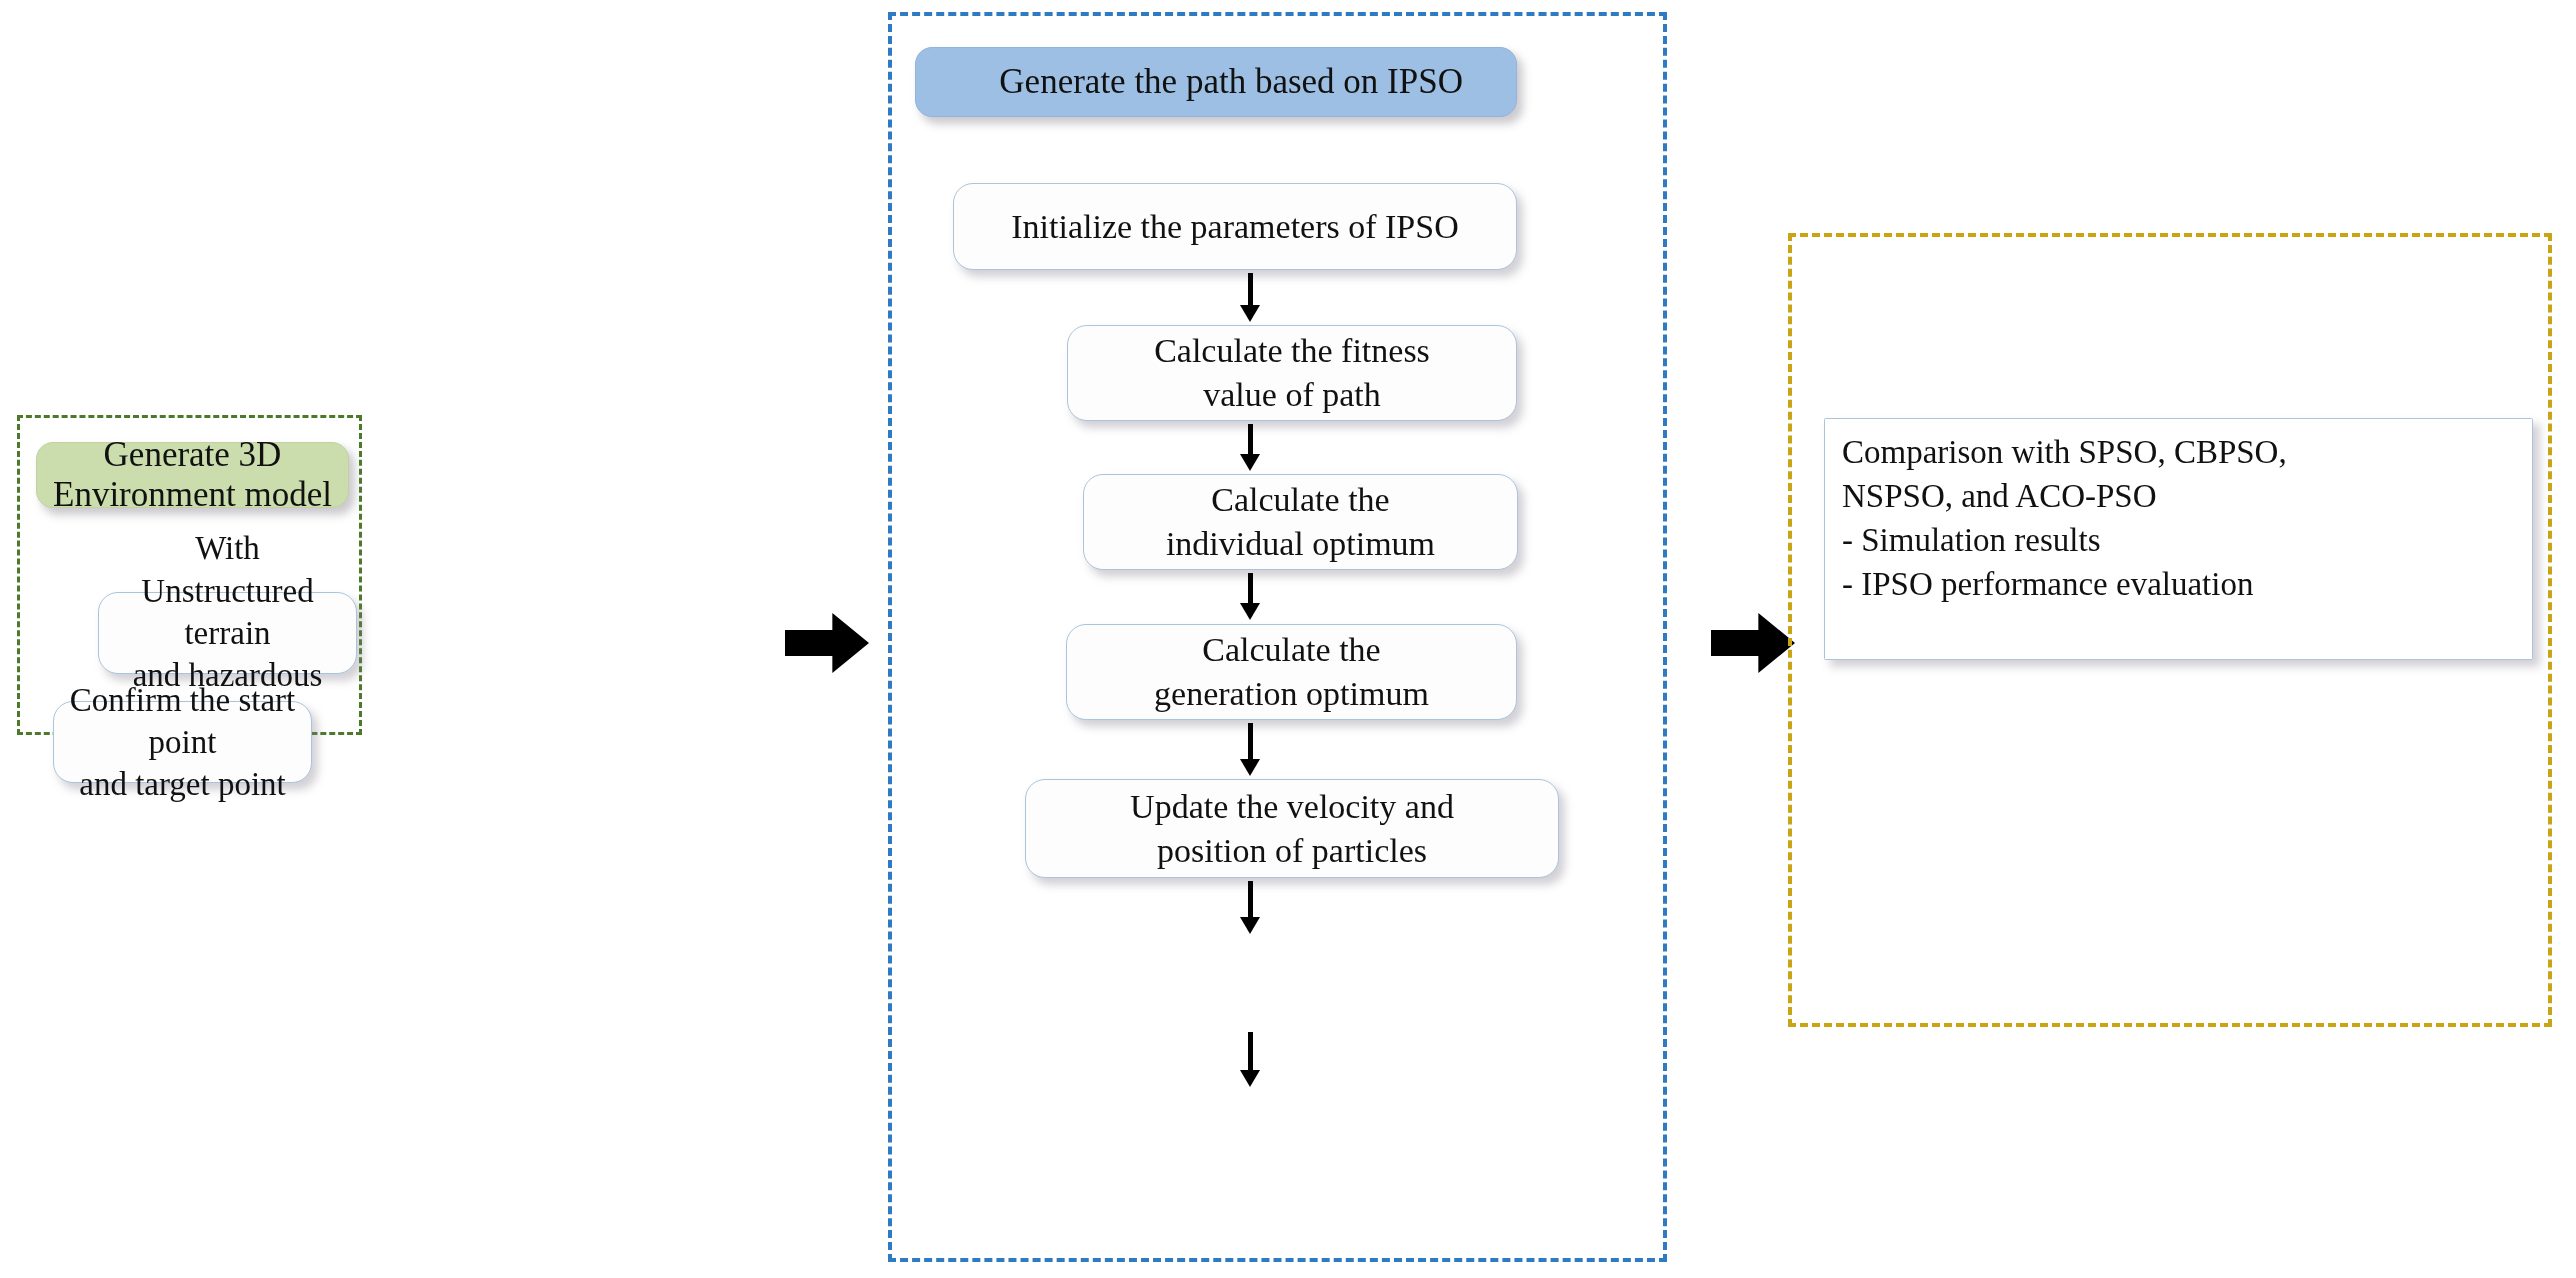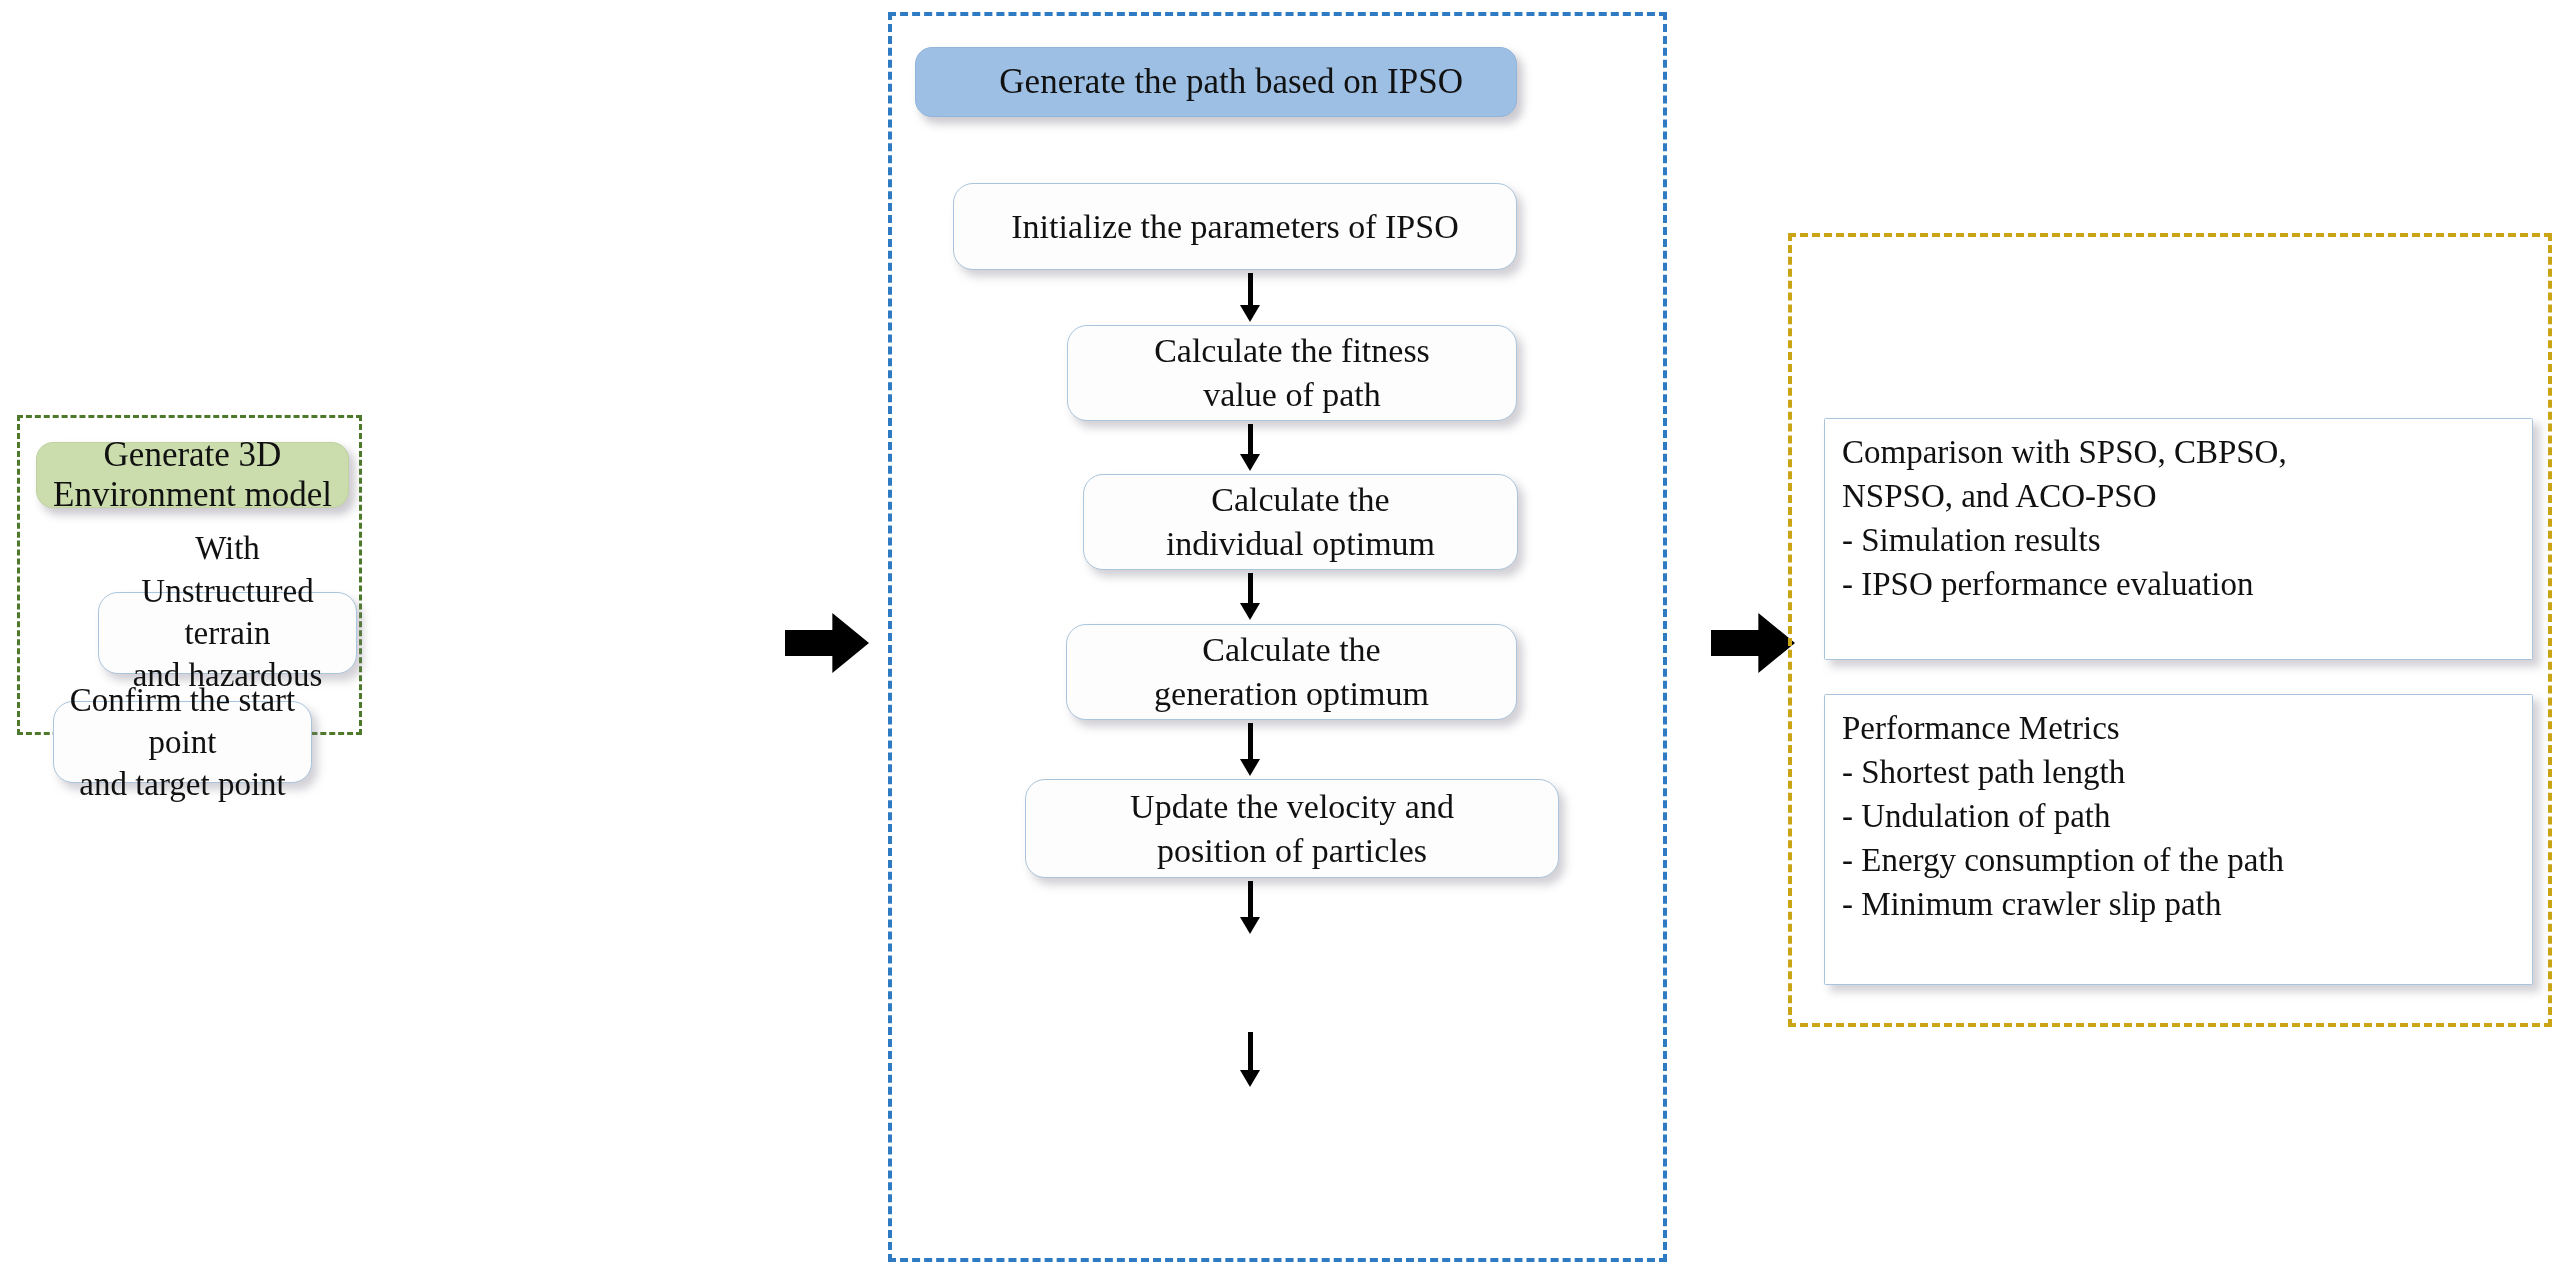--- a/index.html
+++ b/index.html
@@ -206,22 +206,15 @@
   <div class="dashed-group dashed-yellow" style="left:1788px; top:233px; width:764px; height:794px;"></div>
 
 
   <div class="infobox t-info" style="left:1824px; top:418px; width:709px; height:242px;">
     <span class="info-text">Comparison with SPSO, CBPSO,
 NSPSO, and ACO-PSO
   - Simulation results
   - IPSO performance evaluation</span>
   </div>
 
-  <div class="infobox t-info" style="left:1824px; top:694px; width:709px; height:291px;">
-    <span class="info-text">Performance Metrics
- - Shortest path length
- - Undulation of path
- - Energy consumption of the path
- - Minimum crawler slip path</span>
-  </div>
 
 </div>
 
 
 </body></html>

